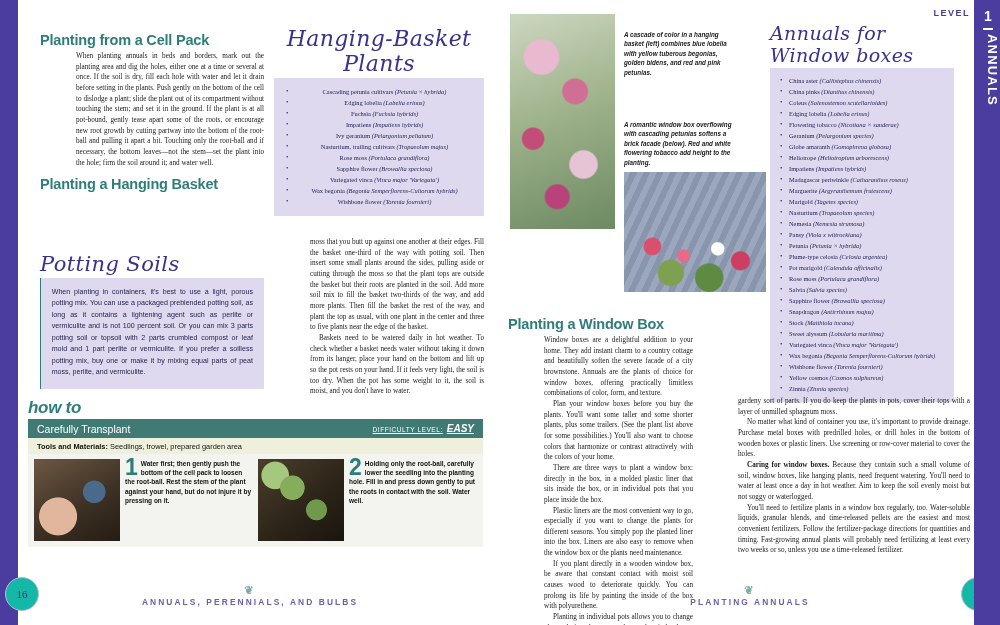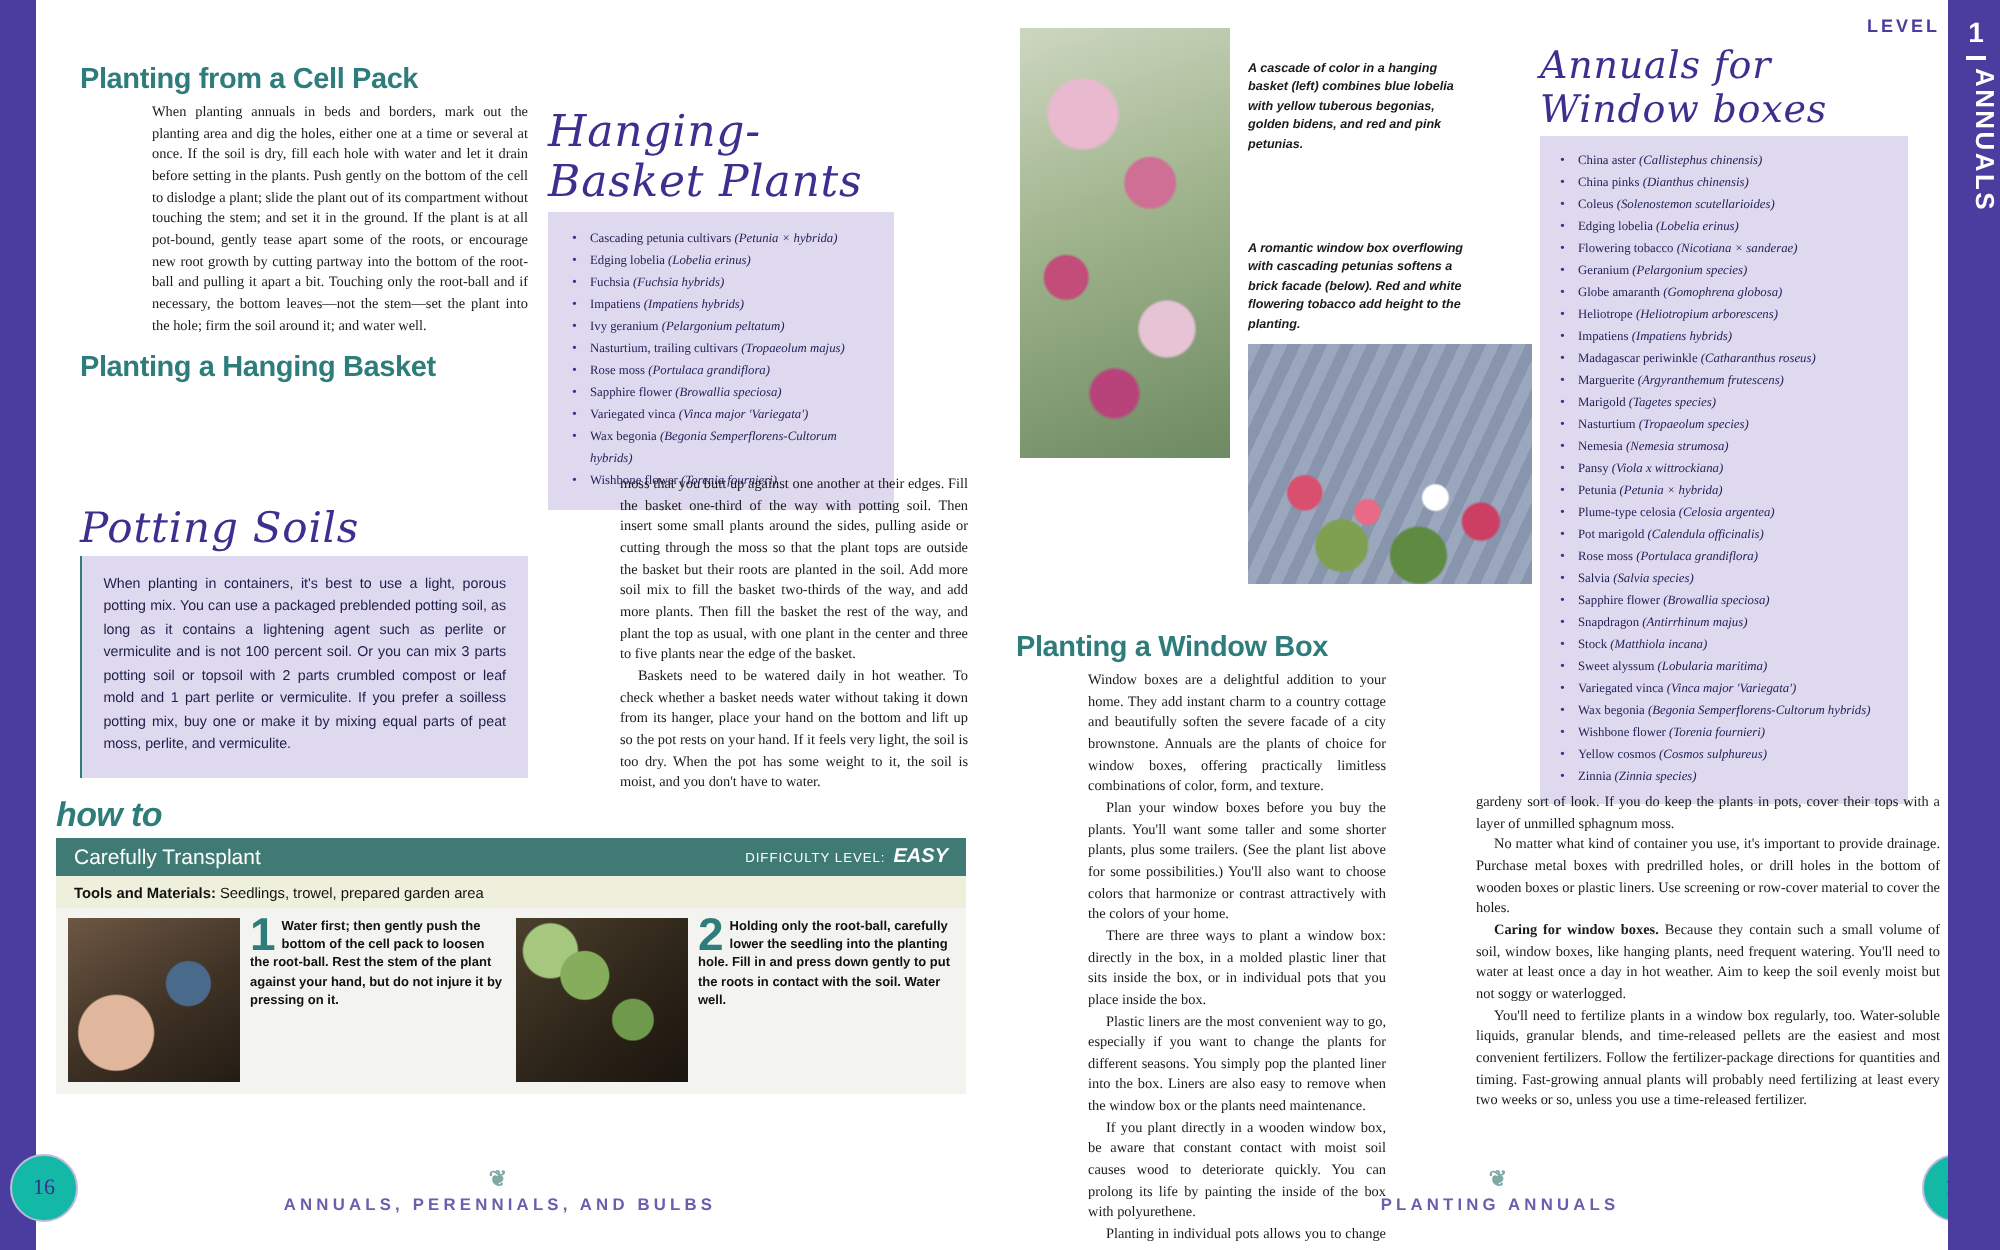--- a/index.html
+++ b/index.html
@@ -110,21 +110,21 @@
     display: flex; align-items: center; justify-content: space-between;
     padding: 0 9px;
   }
   .howto-title {
     font-family: "Liberation Sans", sans-serif;
     font-size: 10.5px; font-weight: normal;
   }
   .diff {
     font-family: "Liberation Sans", sans-serif;
     font-size: 6.6px; letter-spacing: 0.5px; display: flex;
-    align-items: baseline; gap: 4px;
+    align-items: baseline; gap: 4px; text-decoration: underline;
   }
   .diff .val { font-size: 10px; font-weight: bold; font-style: italic; letter-spacing: 0; }
   .howto-tools {
     background: #eef0dc; height: 16px; display: flex; align-items: center;
     padding: 0 9px;
     font-family: "Liberation Sans", sans-serif; font-size: 7.4px; color: #111;
   }
   .howto-tools b { font-weight: bold; }
   .howto-body {
     background: #f3f3ef; display: flex; padding: 5px 6px 6px 6px; gap: 5px;
@@ -220,21 +220,21 @@
     </div>
 
     <div style="position:absolute;left:40px;top:252px;width:224px;">
       <div class="script">Potting Soils</div>
       <div style="display:flex;margin-top:2px;">
         <div class="teal-bar"></div>
         <div class="potting-box">When planting in containers, it's best to use a light, porous potting mix. You can use a packaged preblended potting soil, as long as it contains a lightening agent such as perlite or vermiculite and is not 100 percent soil. Or you can mix 3 parts potting soil or topsoil with 2 parts crumbled compost or leaf mold and 1 part perlite or vermiculite. If you prefer a soilless potting mix, buy one or make it by mixing equal parts of peat moss, perlite, and vermiculite.</div>
       </div>
     </div>
 
-    <div style="position:absolute;left:274px;top:54px;width:173px;">
+    <div style="position:absolute;left:274px;top:26px;width:210px;text-align:center;">
       <div class="script" style="font-size:22px;">Hanging-Basket Plants</div>
       <div class="lav-box" style="margin-top:2px;">
         <ul>
             <li><span>Cascading petunia cultivars </span><i>(Petunia × hybrida)</i></li>
             <li><span>Edging lobelia </span><i>(Lobelia erinus)</i></li>
             <li><span>Fuchsia </span><i>(Fuchsia hybrids)</i></li>
             <li><span>Impatiens </span><i>(Impatiens hybrids)</i></li>
             <li><span>Ivy geranium </span><i>(Pelargonium peltatum)</i></li>
             <li><span>Nasturtium, trailing cultivars </span><i>(Tropaeolum majus)</i></li>
             <li><span>Rose moss </span><i>(Portulaca grandiflora)</i></li>
@@ -336,21 +336,21 @@
       <h2 class="head">Planting a Window Box</h2>
       <p class="body">Window boxes are a delightful addition to your home. They add instant charm to a country cottage and beautifully soften the severe facade of a city brownstone. Annuals are the plants of choice for window boxes, offering practically limitless combinations of color, form, and texture.</p>
       <p class="body">Plan your window boxes before you buy the plants. You'll want some taller and some shorter plants, plus some trailers. (See the plant list above for some possibilities.) You'll also want to choose colors that harmonize or contrast attractively with the colors of your home.</p>
       <p class="body">There are three ways to plant a window box: directly in the box, in a molded plastic liner that sits inside the box, or in individual pots that you place inside the box.</p>
       <p class="body">Plastic liners are the most convenient way to go, especially if you want to change the plants for different seasons. You simply pop the planted liner into the box. Liners are also easy to remove when the window box or the plants need maintenance.</p>
       <p class="body">If you plant directly in a wooden window box, be aware that constant contact with moist soil causes wood to deteriorate quickly. You can prolong its life by painting the inside of the box with polyurethene.</p>
       <p class="body">Planting in individual pots allows you to change plants during the season, but makes it harder to create a natural,</p>
     </div>
 
     <div style="position:absolute;left:202px;top:396px;width:268px;">
-      <p class="body">gardeny sort of look. If you do keep the plants in pots, cover their tops with a layer of unmilled sphagnum moss.</p>
+      <p class="body">gardeny sort of parts. If you do keep the plants in pots, cover their tops with a layer of unmilled sphagnum moss.</p>
       <p class="body">No matter what kind of container you use, it's important to provide drainage. Purchase metal boxes with predrilled holes, or drill holes in the bottom of wooden boxes or plastic liners. Use screening or row-cover material to cover the holes.</p>
       <p class="body" style="text-indent:9px;"><b>Caring for window boxes.</b> <span>Because they contain such a small volume of soil, window boxes, like hanging plants, need frequent watering. You'll need to water at least once a day in hot weather. Aim to keep the soil evenly moist but not soggy or waterlogged.</span></p>
       <p class="body">You'll need to fertilize plants in a window box regularly, too. Water-soluble liquids, granular blends, and time-released pellets are the easiest and most convenient fertilizers. Follow the fertilizer-package directions for quantities and timing. Fast-growing annual plants will probably need fertilizing at least every two weeks or so, unless you use a time-released fertilizer.</p>
     </div>
 
     <div class="running">
       <div class="leaf">❦</div>
       <span>PLANTING ANNUALS</span>
     </div>
     <div class="folio folio-right">17</div>

